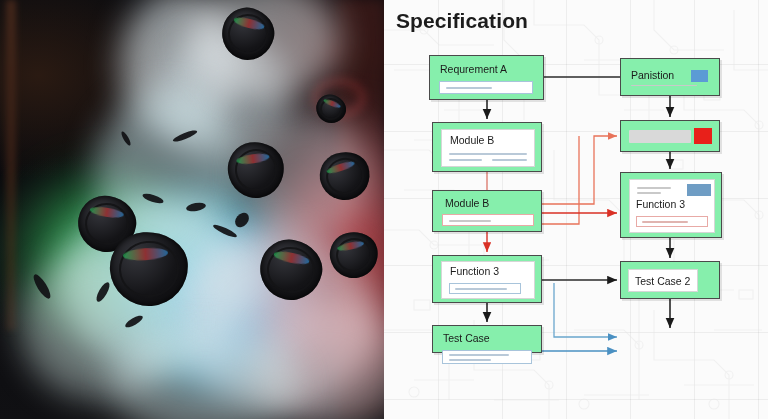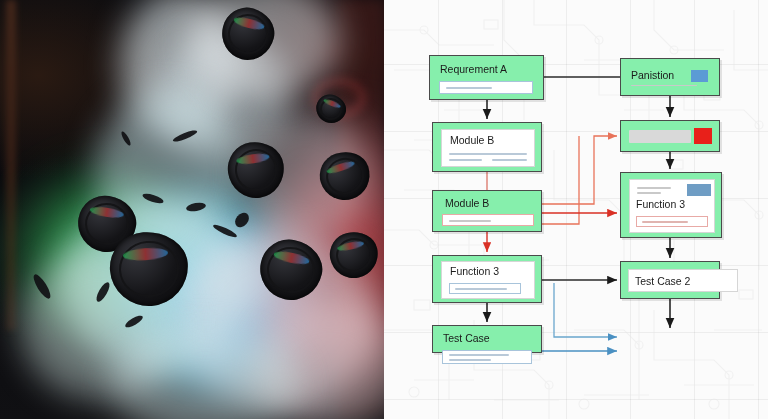--- a/index.html
+++ b/index.html
@@ -217,20 +217,21 @@
           <circle cx="330" cy="404" r="5"></circle>
         <rect x="100" y="20" width="14" height="9"></rect>
           <rect x="320" y="90" width="16" height="10"></rect>
         <rect x="30" y="300" width="16" height="10"></rect>
           <rect x="285" y="160" width="14" height="9"></rect>
         <rect x="140" y="350" width="16" height="10"></rect>
           <rect x="355" y="290" width="14" height="9"></rect>
       </g>
     </svg>
 
+    <div class="title">Specification</div>
 
     <svg class="links" width="384" height="419">
       <defs>
         <marker id="ab" markerWidth="8" markerHeight="8" refX="7" refY="3" orient="auto">
           <path d="M0,0 L7,3 L0,6 z" fill="#1a1a1a"></path>
         </marker>
         <marker id="ar" markerWidth="8" markerHeight="8" refX="7" refY="3" orient="auto">
           <path d="M0,0 L7,3 L0,6 z" fill="#d93025"></path>
         </marker>
         <marker id="ao" markerWidth="8" markerHeight="8" refX="7" refY="3" orient="auto">
@@ -320,21 +321,21 @@
     <div class="node shadow" style="left:48px;top:255px;width:110px;height:48px;">
       <div class="inner-card" style="left:8px;top:5px;width:94px;height:38px;">
         <div class="node-label" style="position:absolute;left:8px;top:3px;">Function 3</div>
         <div class="field blue" style="left:7px;top:21px;width:72px;height:11px;">
           <div class="line" style="left:5px;top:4px;width:52px;"></div>
         </div>
       </div>
     </div>
 
     <div class="node shadow" style="left:236px;top:261px;width:100px;height:38px;">
-      <div class="inner-card" style="left:7px;top:7px;width:110px;height:23px;">
+      <div class="inner-card" style="left:7px;top:7px;width:70px;height:23px;">
         <div class="node-label" style="position:absolute;left:6px;top:5px;">Test Case 2</div>
       </div>
     </div>
 
     <div class="node shadow" style="left:48px;top:325px;width:110px;height:28px;">
       <div class="node-label" style="position:absolute;left:10px;top:6px;">Test Case</div>
       <div class="field blue" style="left:9px;top:24px;width:90px;height:14px;">
         <div class="line" style="left:6px;top:3px;width:60px;"></div>
         <div class="line" style="left:6px;top:8px;width:42px;"></div>
       </div>

